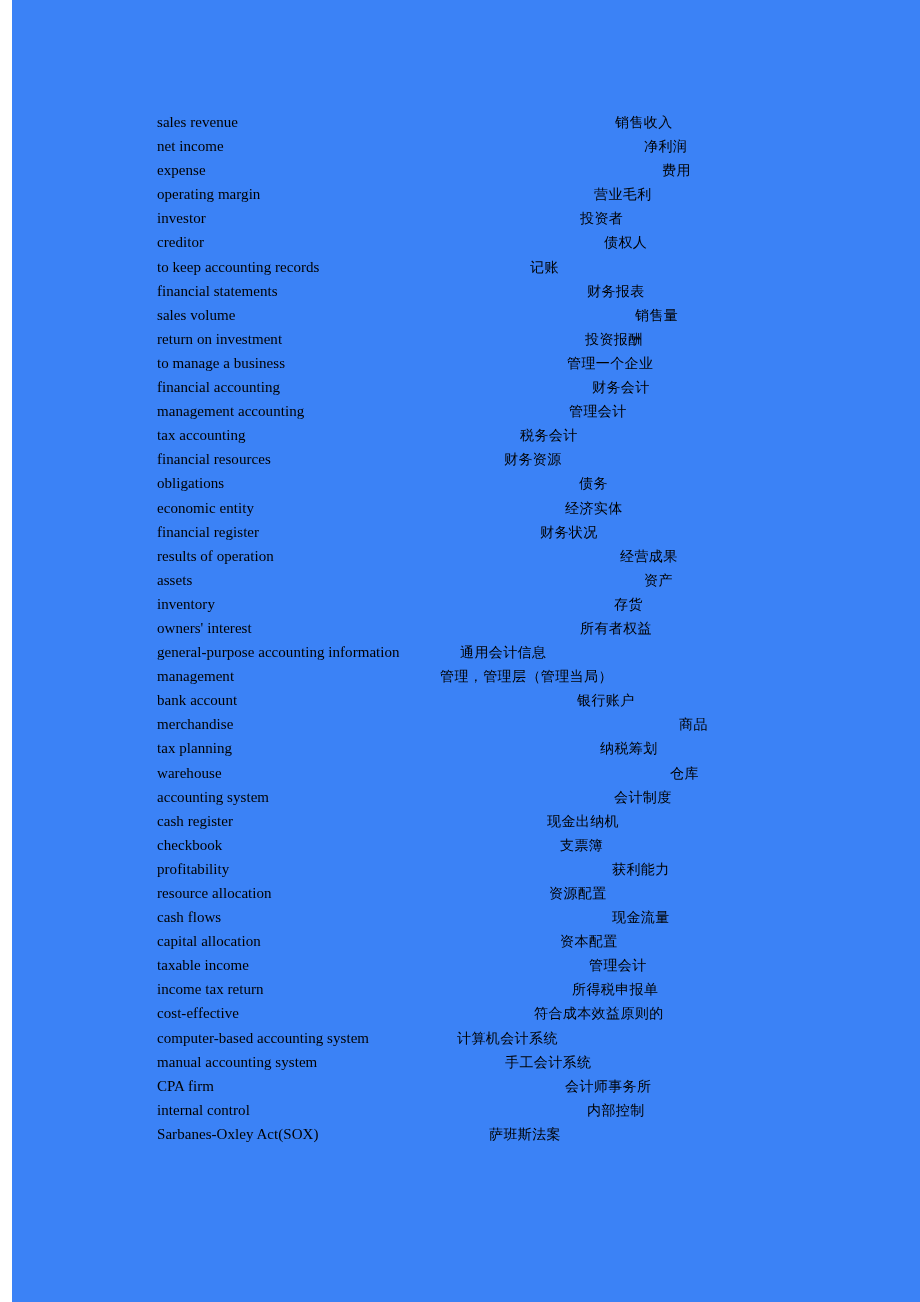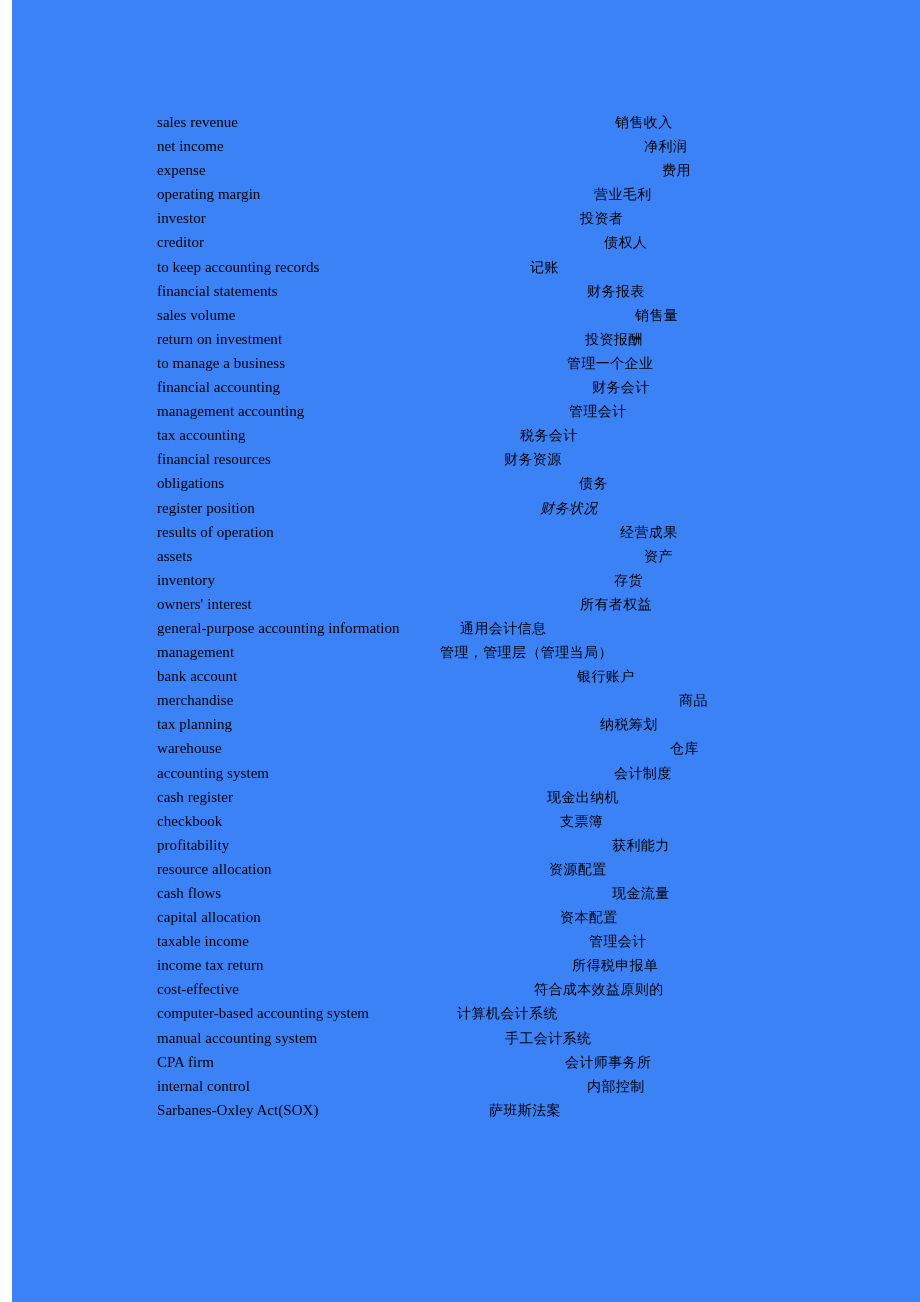--- a/index.html
+++ b/index.html
@@ -119,22 +119,26 @@
       </div>
       <div class="term-row">
         <span class="term-en">financial resources</span>
         <span class="term-zh" style="left: 347px;">财务资源</span>
       </div>
       <div class="term-row">
         <span class="term-en">obligations</span>
         <span class="term-zh" style="left: 422px;">债务</span>
       </div>
       <div class="term-row">
-        <span class="term-en">register position</span>
-        <span class="term-zh" style="left: 383px; font-style: italic;">财务状况</span>
+        <span class="term-en">economic entity</span>
+        <span class="term-zh" style="left: 408px;">经济实体</span>
+      </div>
+      <div class="term-row">
+        <span class="term-en">financial register</span>
+        <span class="term-zh" style="left: 383px;">财务状况</span>
       </div>
       <div class="term-row">
         <span class="term-en">results of operation</span>
         <span class="term-zh" style="left: 463px;">经营成果</span>
       </div>
       <div class="term-row">
         <span class="term-en">assets</span>
         <span class="term-zh" style="left: 487px;">资产</span>
       </div>
       <div class="term-row">

